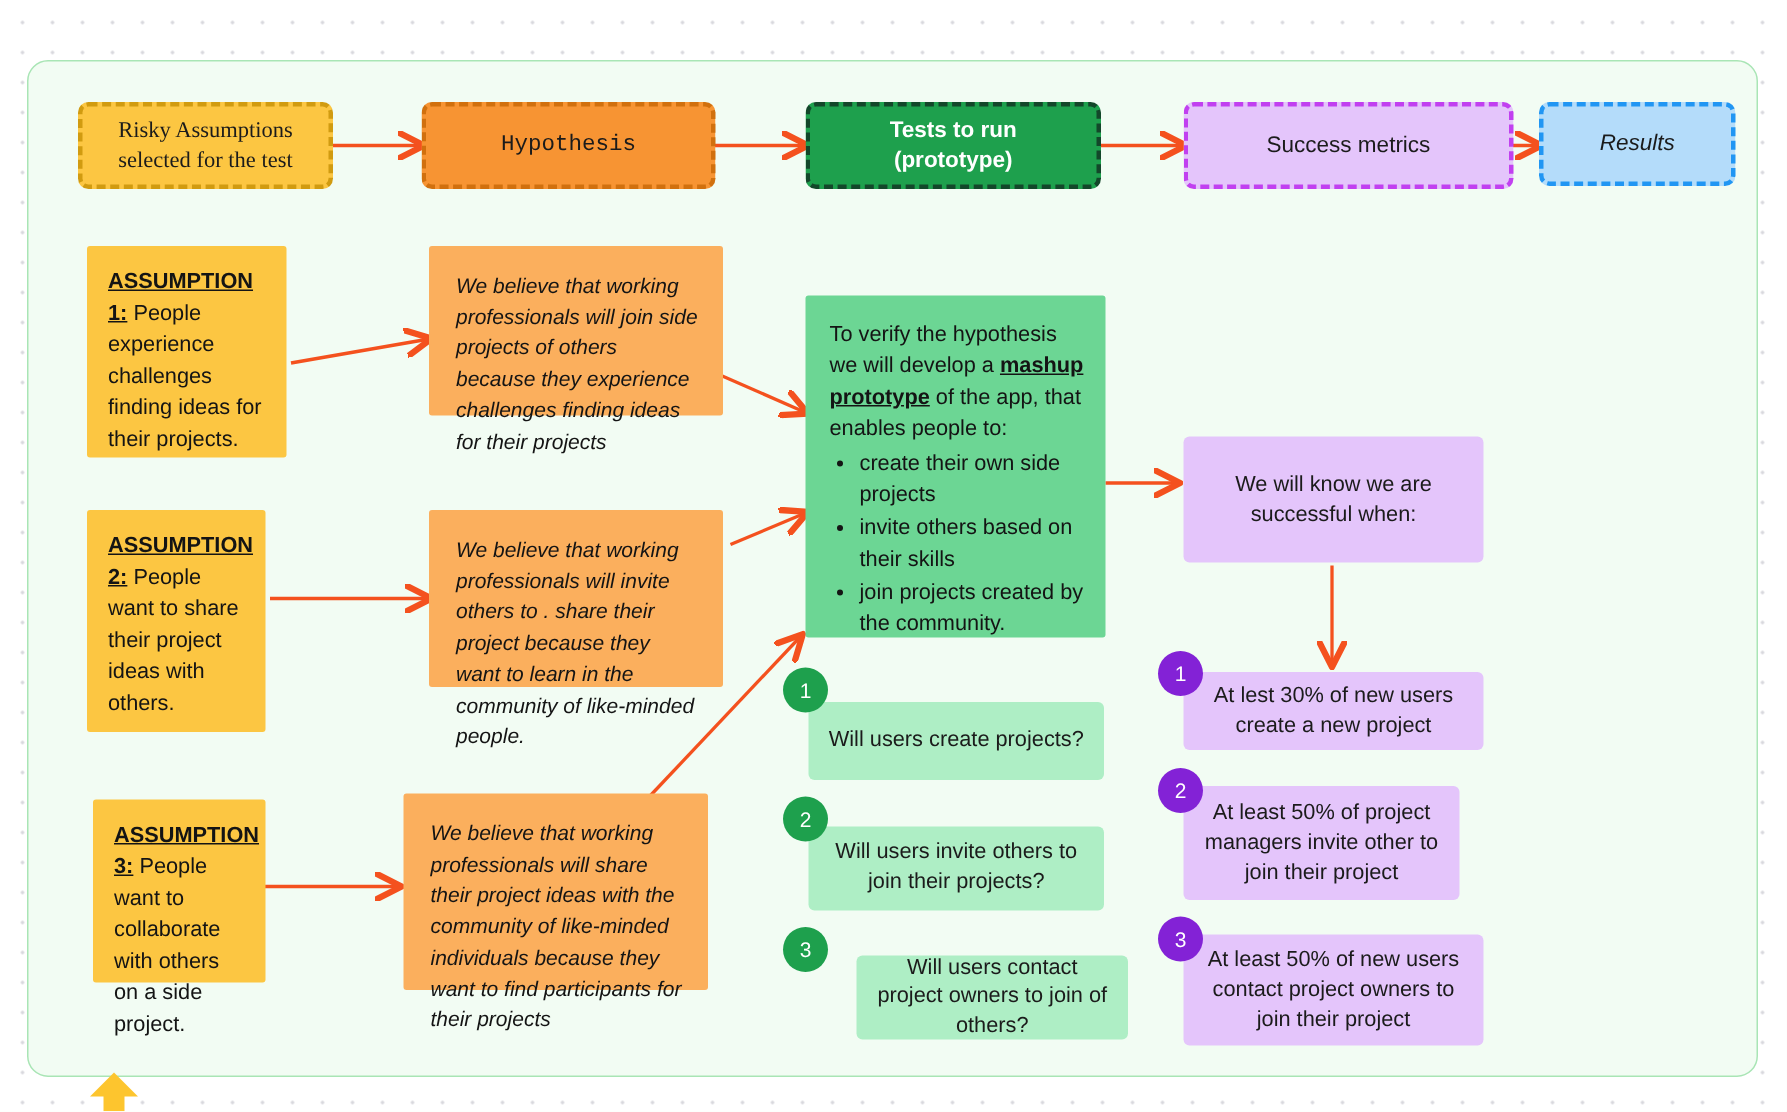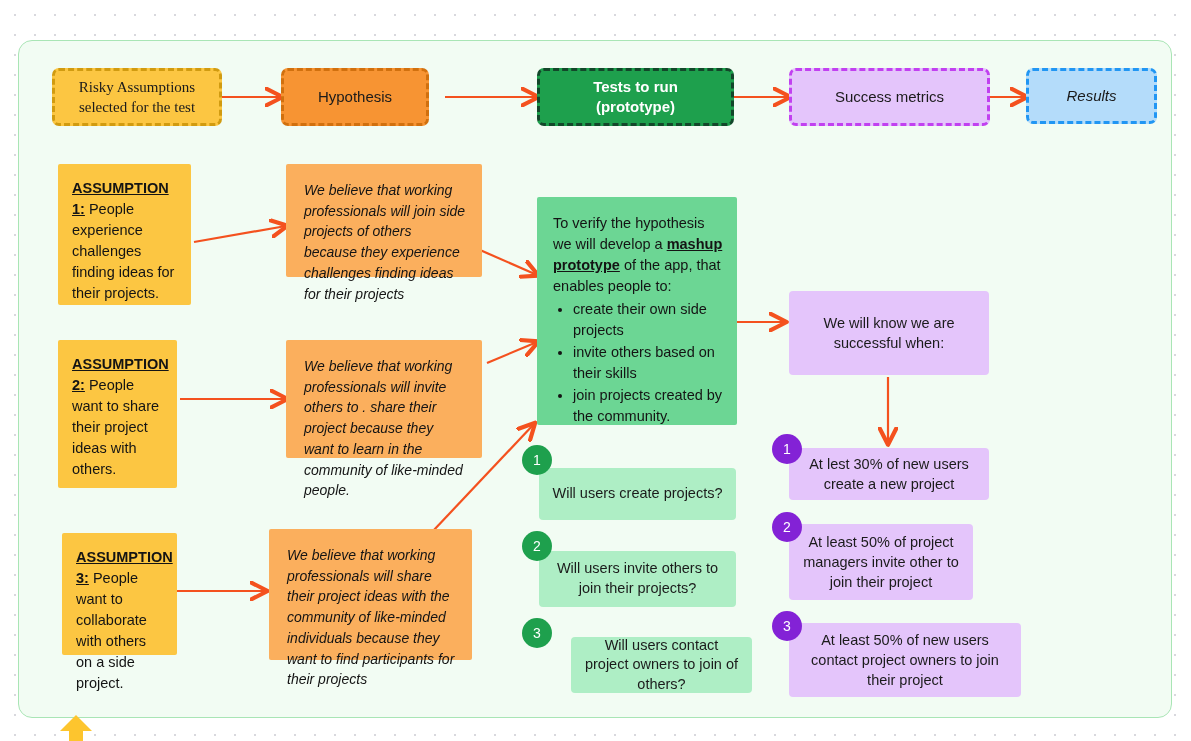--- a/index.html
+++ b/index.html
@@ -214,30 +214,30 @@
       <line x1="737" y1="322" x2="785" y2="322"></line>
 
       <line x1="888" y1="377" x2="888" y2="443"></line>
     </g>
   </svg>
 
   <div class="node pipe risky" style="left:52px; top:68px; width:170px; height:58px;">
     <span>Risky Assumptions selected for the test</span>
   </div>
 
-  <div class="node pipe hypo" style="left:281px; top:68px; width:148px; height:58px;">
+  <div class="node pipe hypo" style="left:281px; top:68px; width:196px; height:58px;font-family:Liberation Mono, monospace;">
     <span>Hypothesis</span>
   </div>
 
   <div class="node pipe tests" style="left:537px; top:68px; width:197px; height:58px; flex-direction:column;">
     <span>Tests to run</span>
     <span>(prototype)</span>
   </div>
 
-  <div class="node pipe metrics" style="left:789px; top:68px; width:201px; height:58px;">
+  <div class="node pipe metrics" style="left:789px; top:68px; width:220px; height:58px;">
     <span>Success metrics</span>
   </div>
 
   <div class="node pipe results" style="left:1026px; top:68px; width:131px; height:56px;font-style:italic;">
     <span>Results</span>
   </div>
 
   <div class="node assumption" style="left:58px; top:164px; width:133px; height:141px;">
     <span class="head">ASSUMPTION 1:</span><span> People experience challenges finding ideas for their projects.</span>
   </div>
@@ -306,21 +306,21 @@
   <div class="badge purple" style="left:772px; top:512px;">
     <span>2</span>
   </div>
   <div class="node metric" style="left:789px; top:524px; width:184px; height:76px;">
     <span>At least 50% of project managers invite other to join their project</span>
   </div>
 
   <div class="badge purple" style="left:772px; top:611px;">
     <span>3</span>
   </div>
-  <div class="node metric" style="left:789px; top:623px; width:232px; height:74px;">
+  <div class="node metric" style="left:789px; top:623px; width:200px; height:74px;">
     <span>At least 50% of new users contact project owners to join their project</span>
   </div>
 
   <svg class="bottom-arrow" viewBox="0 0 36 27">
     <path d="M18 1 L34 17 L25 17 L25 27 L11 27 L11 17 L2 17 Z" fill="#fdc52e"></path>
   </svg>
 
 </div>
 
 </body></html>

